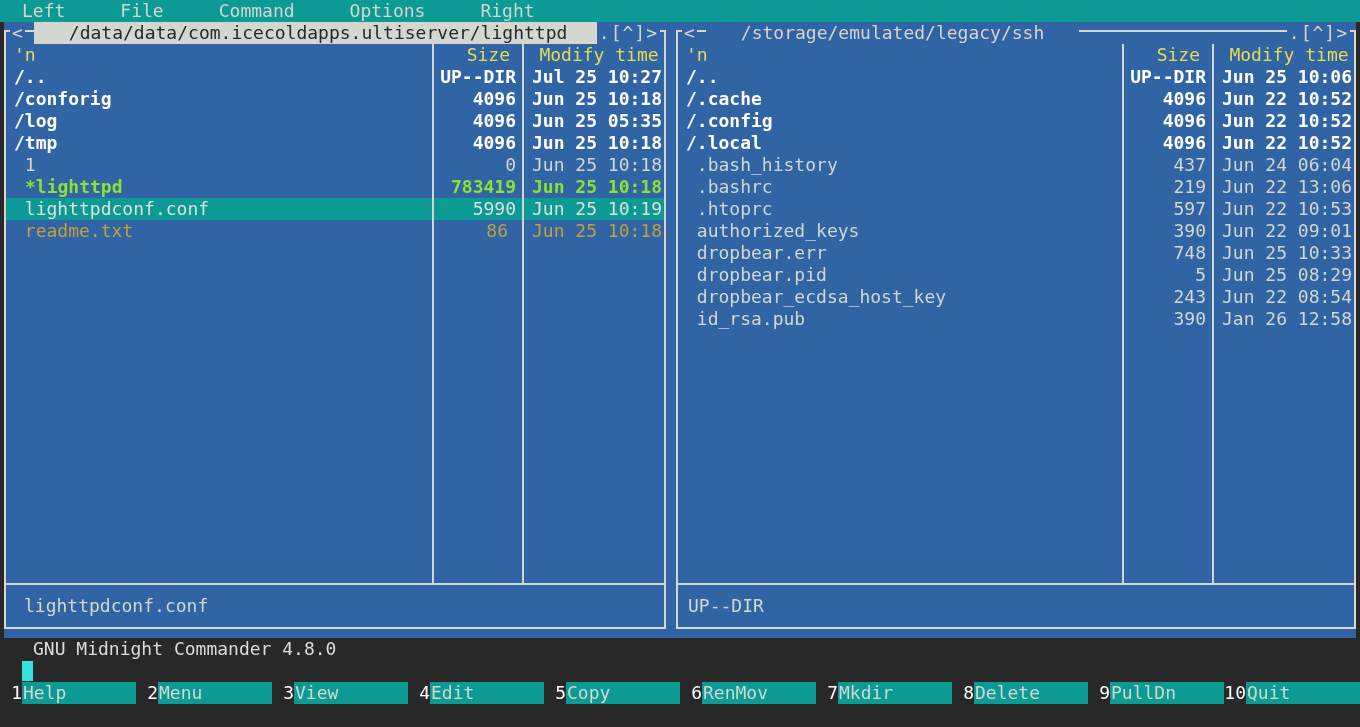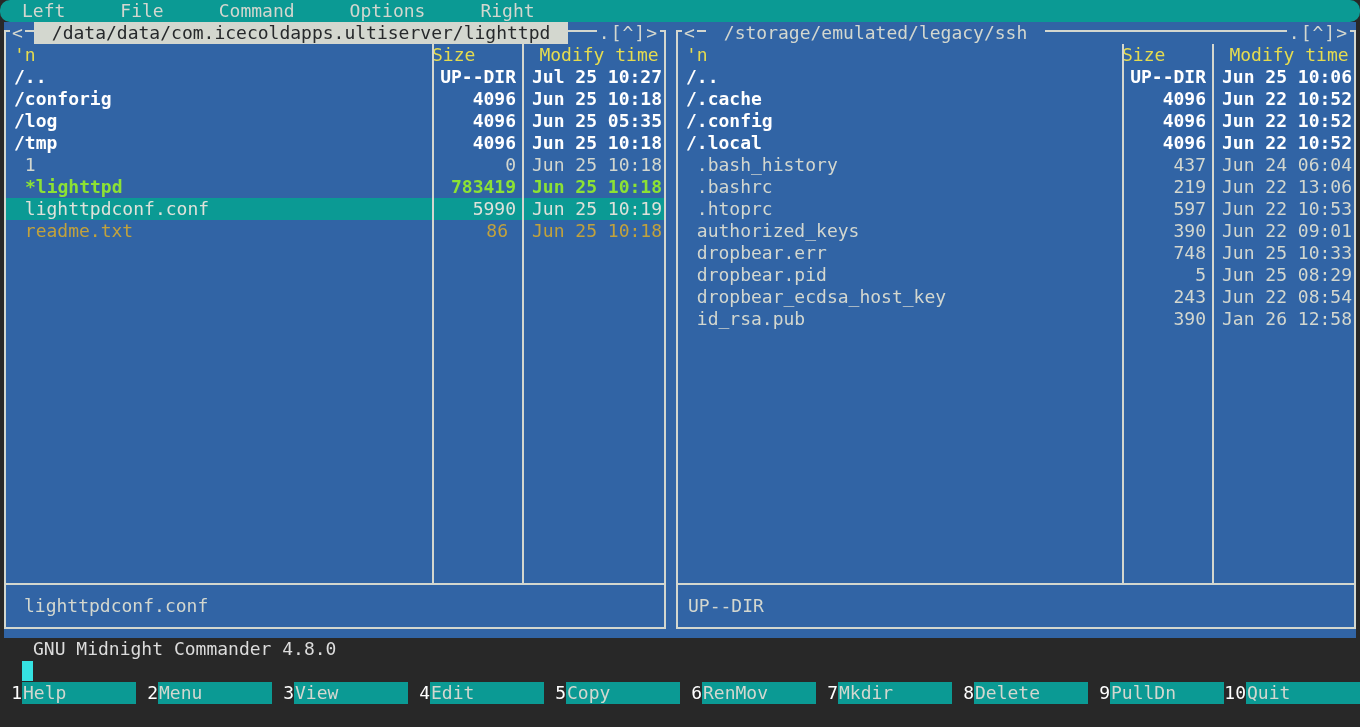--- a/index.html
+++ b/index.html
@@ -11,46 +11,46 @@
   body{background:#000;}
   .screen{
     position:relative; width:1360px; height:727px; overflow:hidden;
     background:var(--dark);
     font-family:"DejaVu Sans Mono","Liberation Mono",monospace;
     font-size:18px; line-height:22px; color:var(--fg);
   }
   
   .menubar{
     position:absolute; left:0; top:0; width:1360px; height:22px;
-    background:var(--teal); display:flex; gap:55px; padding-left:22px;border-radius:10px;
+    background:var(--teal); display:flex; gap:55px; padding-left:22px;
   }
   .menu-item{color:var(--fg); height:22px; cursor:default; white-space:pre;}
   
   .workarea{position:absolute; left:4px; top:22px; width:1352px; height:616px; background:var(--blue);}
   
   .panel{position:absolute; top:30px; height:599px; border:2px solid var(--fg); background:var(--blue); padding-top:12px;}
   .panel--left{left:4px; width:662px;}
   .panel--right{left:676px; width:680px;}
   .deco{position:absolute; top:-10px; height:22px; background:var(--blue); color:var(--fg); padding:0 2px; white-space:pre; z-index:3;}
   .deco-left{left:4px;}
   .deco-right{right:4px; letter-spacing:1px;}
   .panel-title{
     position:absolute; top:-10px; left:28px; height:22px; z-index:3;
-    padding:0 7px; white-space:pre; background:var(--blue); color:var(--fg);
+    padding:0 24px; white-space:pre; background:var(--blue); color:var(--fg);
   }
   .panel--left .panel-title{background:var(--titlebg); color:var(--titlefg);}
   
   .phead,.frow{display:flex; height:22px; white-space:pre;}
   .c-name{flex:1; padding-left:8px; overflow:hidden; white-space:pre;}
   .c-size{width:90px; text-align:right; padding-right:6px;}
   .c-time{width:142px; padding-left:10px;}
   .phead{color:var(--yellow);}
   .phead .c-name{position:relative; text-align:center; padding-left:0;}
   .phead .sort{position:absolute; left:8px; top:0;}
-  .phead .c-size{text-align:left; padding-right:12px;}
+  .phead .c-size{text-align:right; padding-right:12px;}
   .phead .c-time{text-align:center; padding-left:12px;}
   .file-list{height:506px; overflow:hidden;}
   .t-dir{color:var(--white); font-weight:bold;}
   .t-file{color:var(--fg);}
   .t-exec{color:var(--green); font-weight:bold;margin-left:11px;}
   .t-doc{color:var(--olive);gap:8px;}
   .frow.selected{background:var(--selbg);}
   .frow.selected span{color:var(--selfg);}
   
   .vsep{position:absolute; width:2px; top:12px; bottom:44px; background:var(--fg); z-index:2;}

